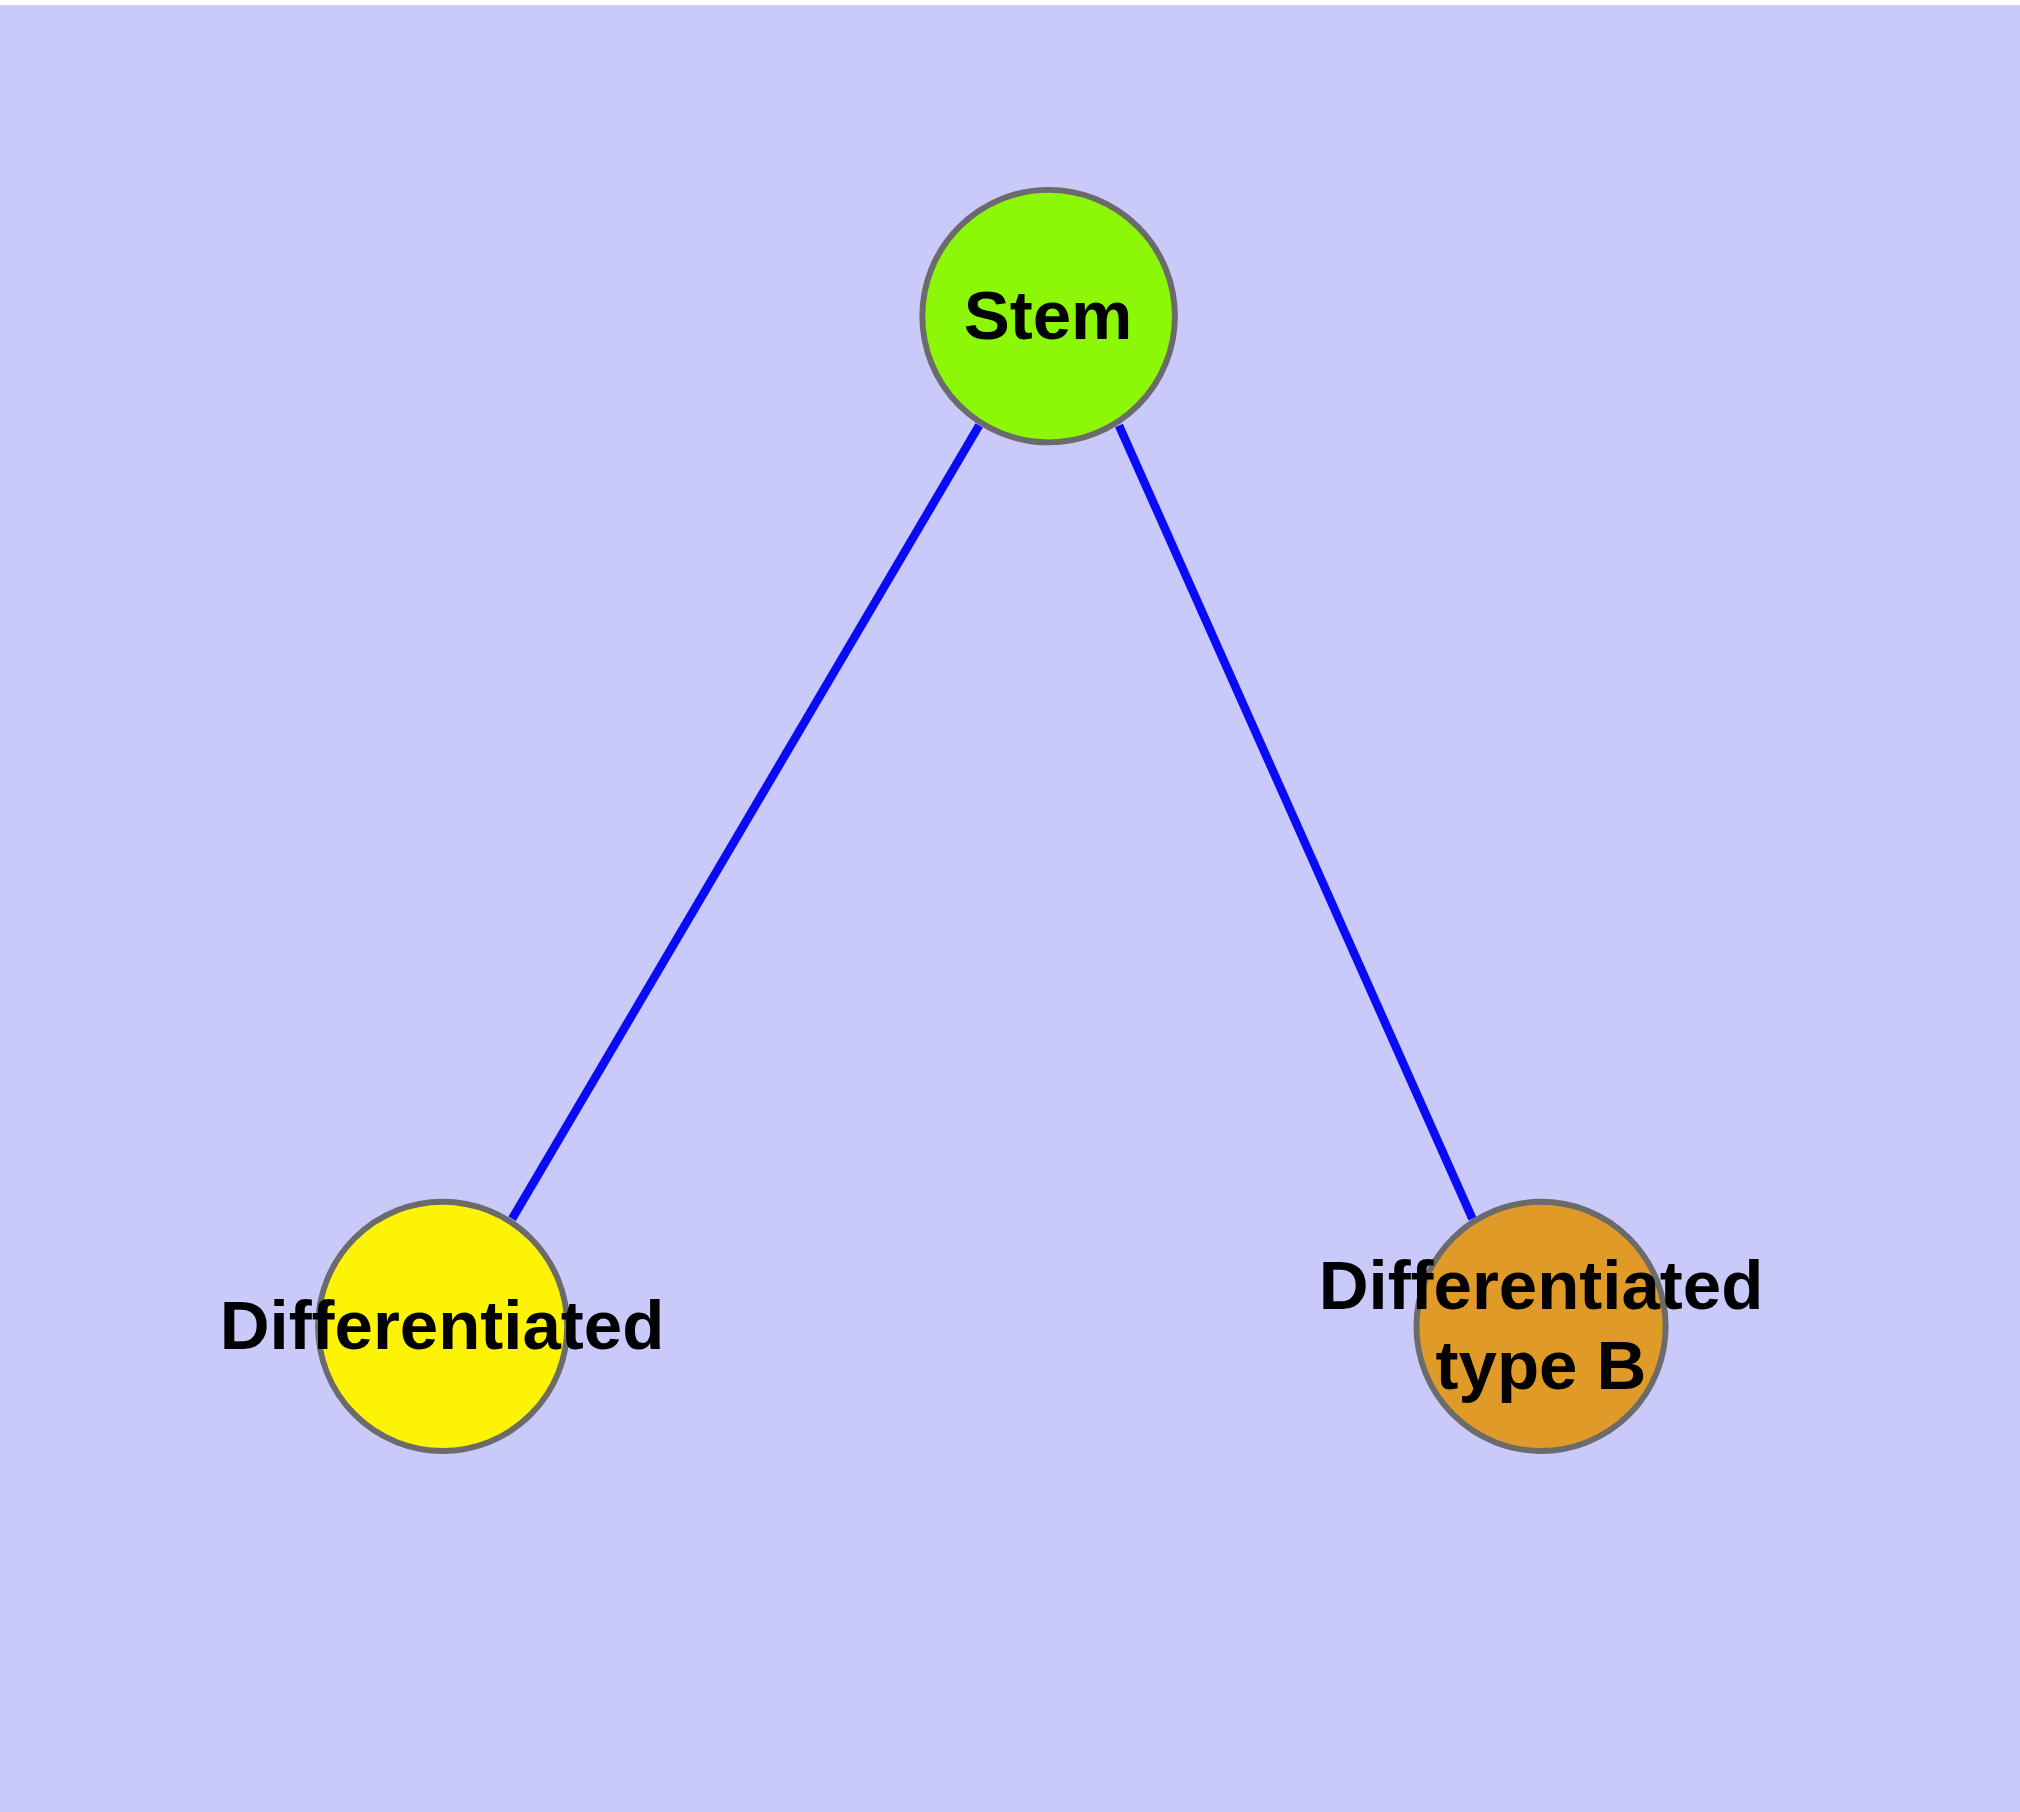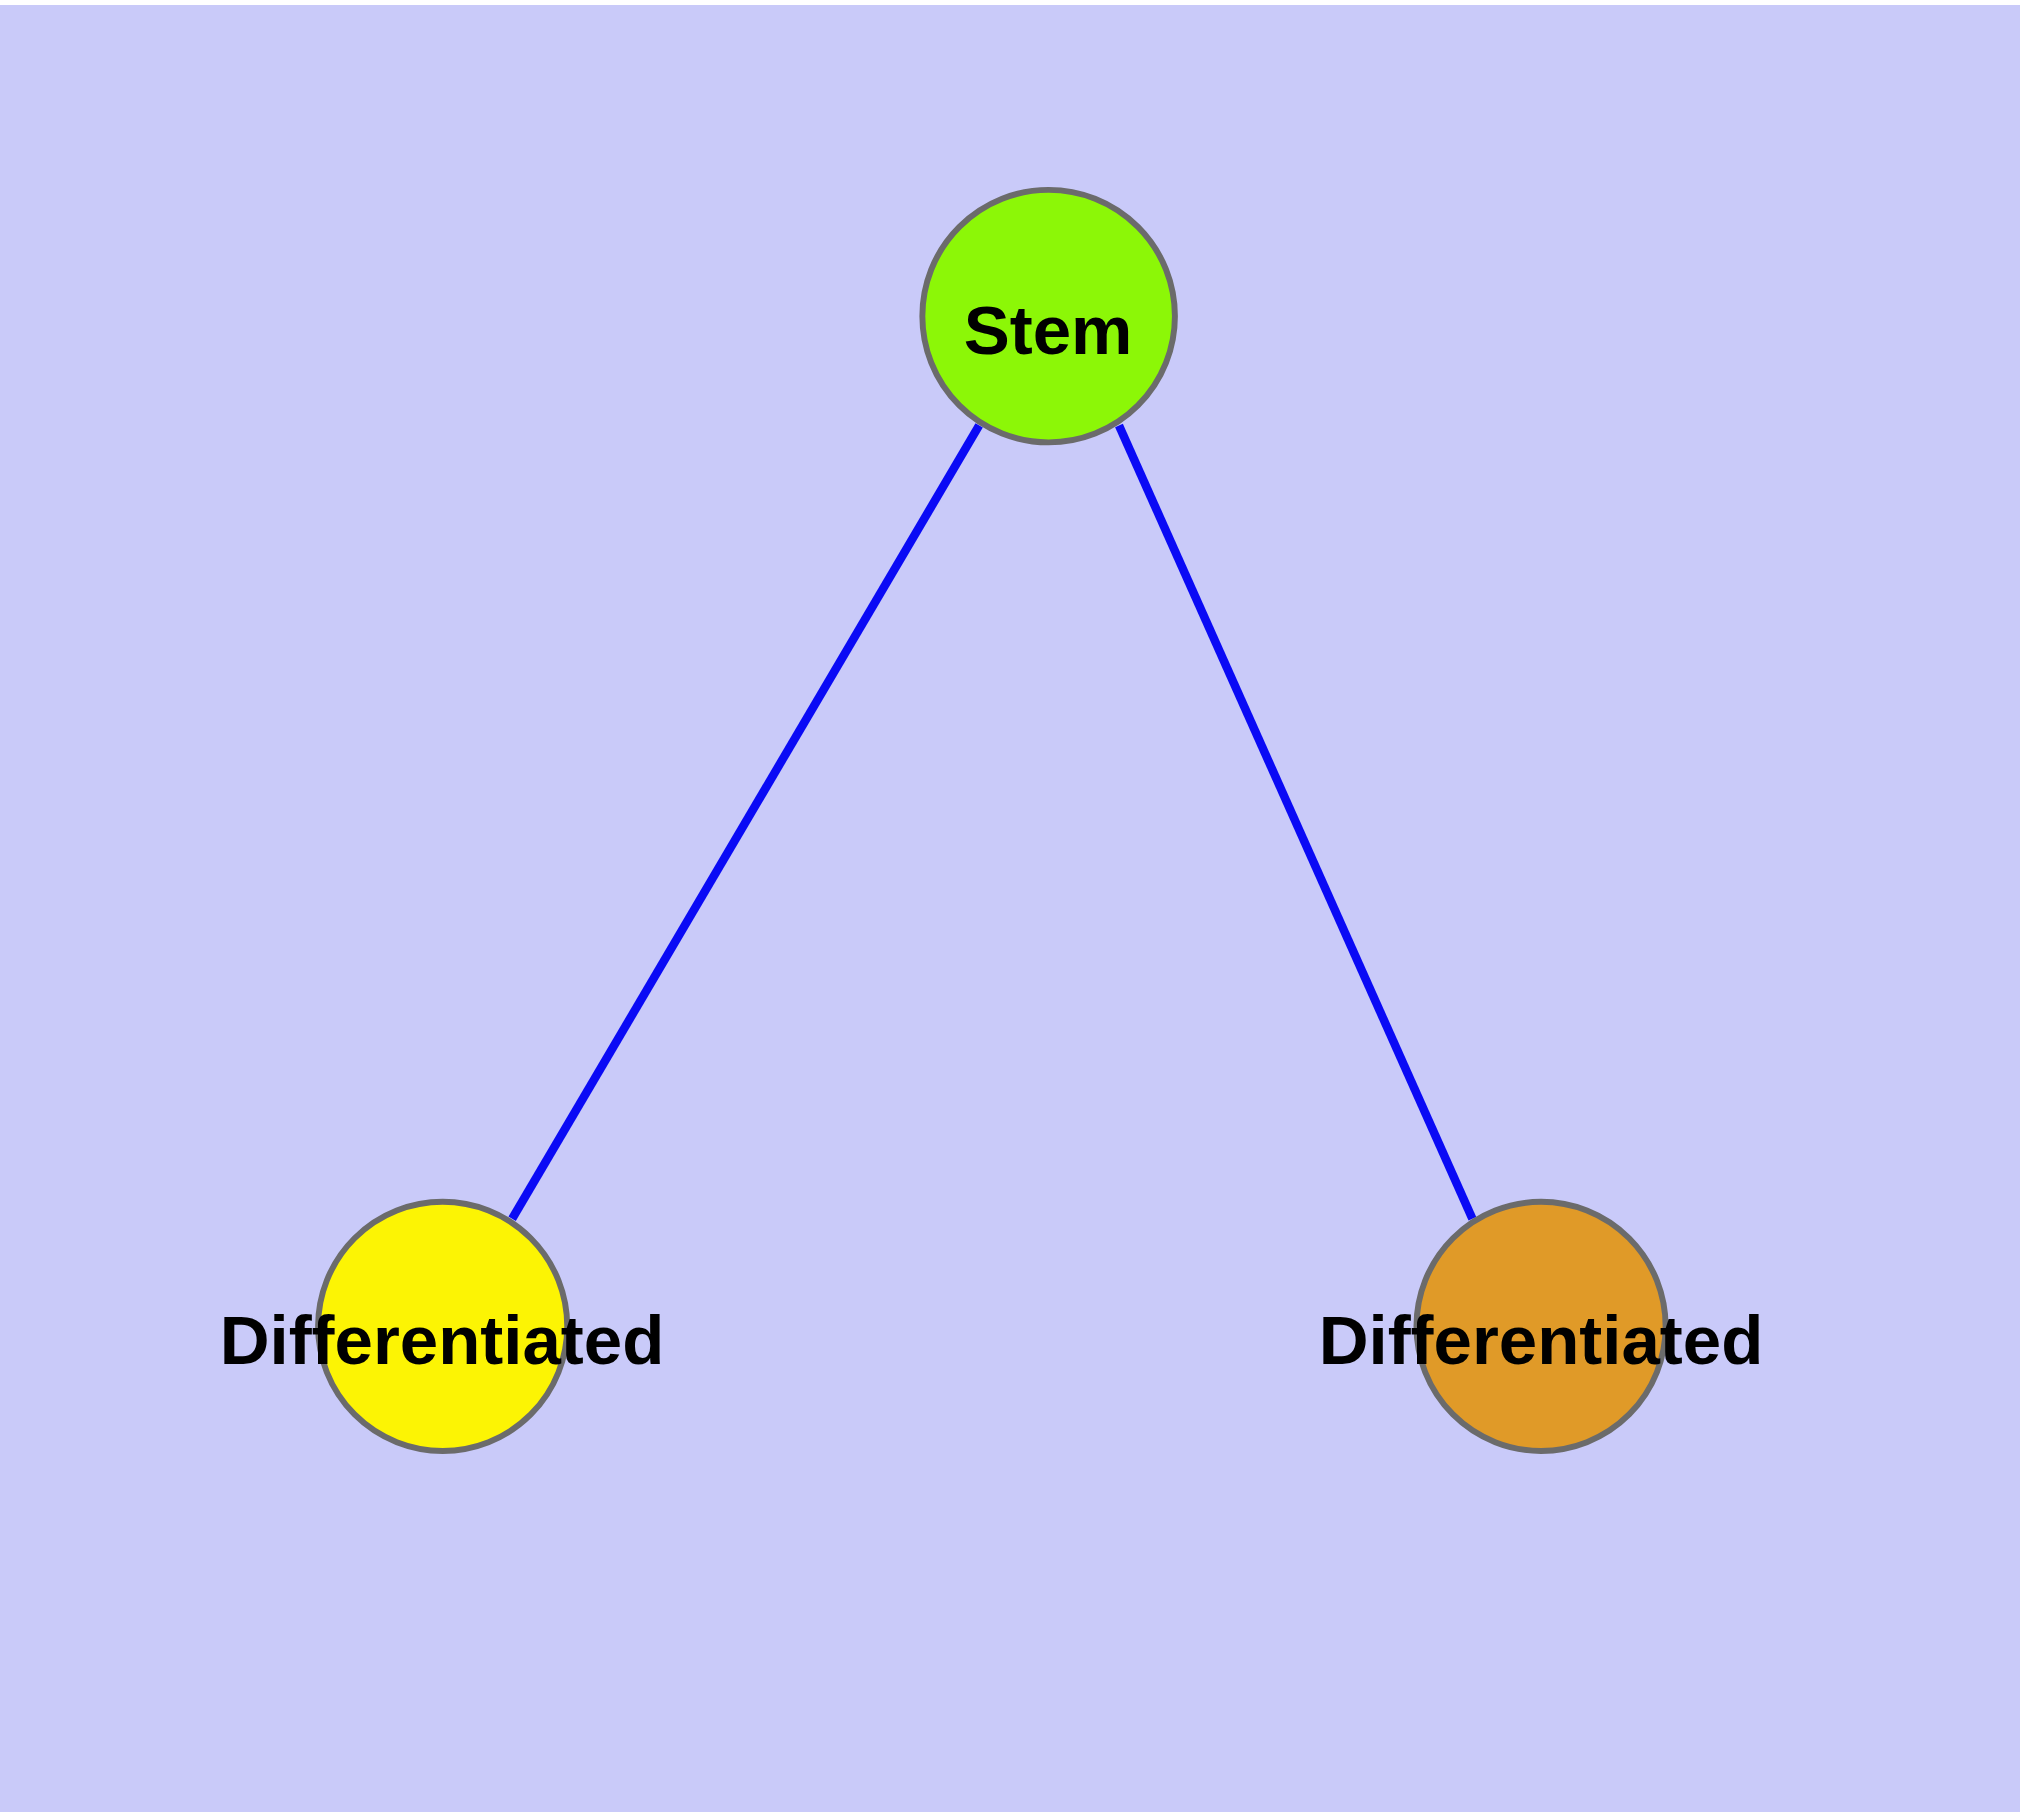--- a/index.html
+++ b/index.html
@@ -34,21 +34,20 @@
     position: absolute;
     text-align: center;
     color: #000000;
     font-family: "Liberation Sans", sans-serif;
     font-weight: bold;
     font-size: 69px;
     line-height: 80px;
     white-space: nowrap;
     pointer-events: none;
     transform: translate(-50%, -50%);
-    margin-top: 15px;
   }
 </style>
 </head>
 <body>
 
 <div id="canvas">
 
   <div id="plot-background"></div>
 
   <svg id="graph-svg" viewBox="0 0 2384 2138" xmlns="http://www.w3.org/2000/svg">
@@ -66,16 +65,17 @@
   <div class="node-label" style="left:1048px; top:316px;">
     <div>Stem</div>
   </div>
 
   <div class="node-label" style="left:442px; top:1326px;">
     <div>Differentiated</div>
   </div>
 
   <div class="node-label" style="left:1541px; top:1326px;">
     <div>Differentiated</div>
+    <div>type B</div>
   </div>
 
 </div>
 
 
 </body></html>

